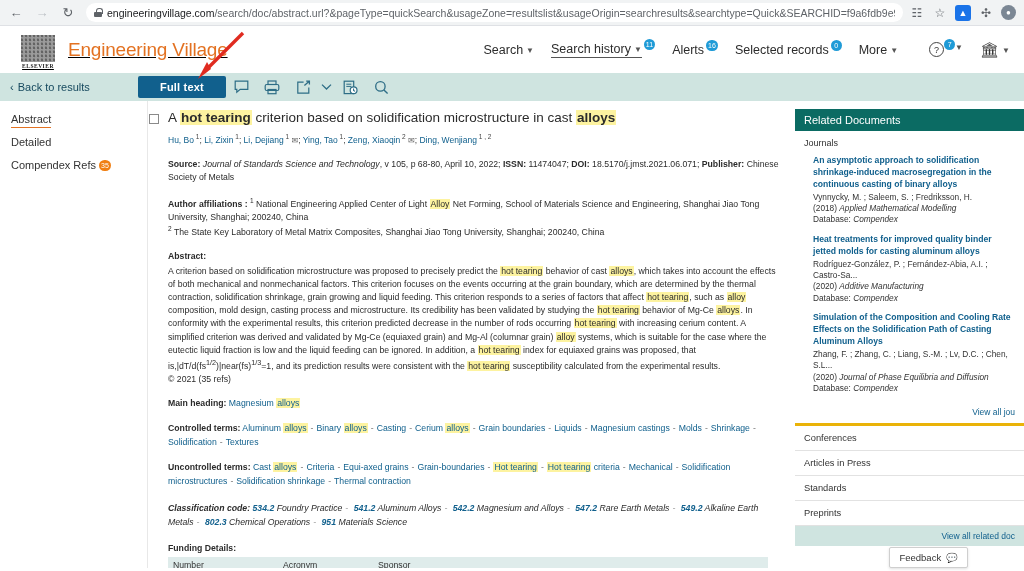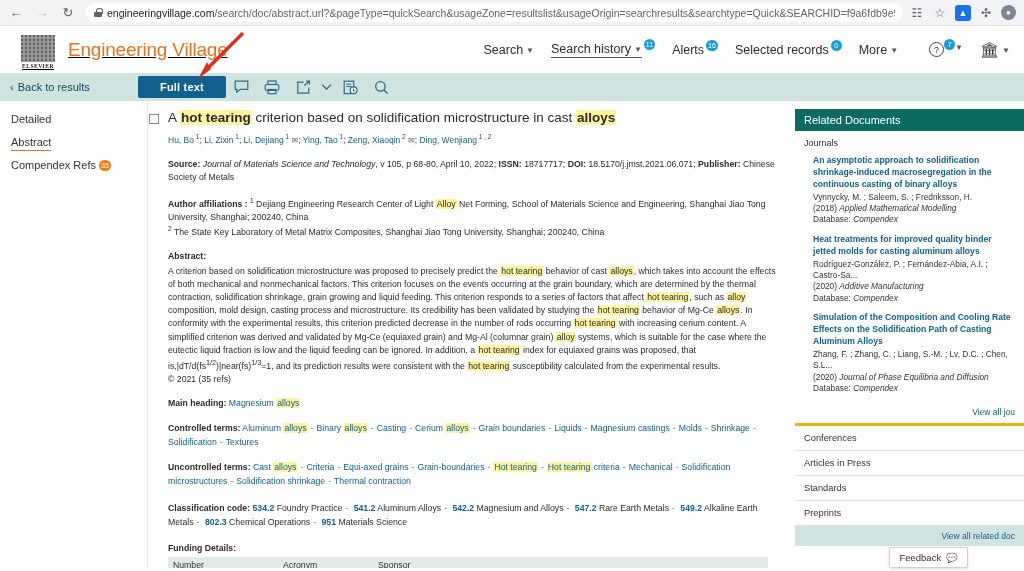--- a/index.html
+++ b/index.html
@@ -191,21 +191,21 @@
 
   .section { margin: 11px 0 0 19px; font-size: 8.7px; color: #2b2b2b; line-height: 1.52; }
   .section-label { font-weight: bold; margin-bottom: 1px; }
   .abstract-text { text-align: left; }
 
   .terms-row { margin: 11px 0 0 19px; font-size: 8.7px; line-height: 1.6; }
   .terms-row .lbl { font-weight: bold; color: #2b2b2b; }
   .term-link { color: #11608d; }
   .term-dash { color: #777; margin: 0 3px; }
 
-  .class-row { margin: 13px 0 0 19px; font-size: 8.7px; line-height: 1.6; color: #2b2b2b; }
+  .class-row { margin: 13px 0 0 19px; font-size: 8.7px; line-height: 1.6; color: #2b2b2b; font-style: italic; }
   .class-code { color: #11608d; font-weight: bold; }
 
   .funding-label { margin: 13px 0 4px 19px; font-size: 8.7px; font-weight: bold; color: #2b2b2b; }
   .funding-table { margin-left: 19px; width: 600px; font-size: 8.5px; border-collapse: collapse; }
   .funding-table th {
     text-align: left; font-weight: normal; color: #333;
     background: #dfeceb; padding: 3px 5px; font-size: 8.7px;
   }
   .fcol1 { width: 110px; }
   .fcol2 { width: 95px; }
@@ -375,55 +375,55 @@
     </div>
     <svg class="arrow-annot" viewBox="0 0 60 50">
       <path d="M53 2 L14 41" stroke="#e02b20" stroke-width="3.4" fill="none"></path>
       <path d="M8 48 L21 38 L17 31 Z" fill="#e02b20"></path>
     </svg>
   </div>
 
   <div class="page-body">
 
     <div class="left-rail">
+      <div class="rail-item active">
+        <span>Abstract</span>
+      </div>
       <div class="rail-item">
         <span>Detailed</span>
-      </div>
-      <div class="rail-item active">
-        <span>Abstract</span>
       </div>
       <div class="rail-item">
         <span>Compendex Refs</span><span class="badge badge-orange">35</span>
       </div>
     </div>
 
     <div class="doc-area">
 
       <div class="doc-title-row">
         <div class="doc-checkbox"></div>
         <div class="doc-title" id="doc-title"><span>A </span><mark>hot tearing</mark><span> criterion based on solidification microstructure in cast </span><mark>alloys</mark></div>
       </div>
 
       <div class="authors" id="author-list"><span>Hu, Bo</span><span class="sup"> 1</span><span class="sep">; </span><span>Li, Zixin</span><span class="sup"> 1</span><span class="sep">; </span><span>Li, Dejiang</span><span class="sup"> 1</span><span class="env-ico"> ✉</span><span class="sep">; </span><span>Ying, Tao</span><span class="sup"> 1</span><span class="sep">; </span><span>Zeng, Xiaoqin</span><span class="sup"> 2</span><span class="env-ico"> ✉</span><span class="sep">; </span><span>Ding, Wenjiang</span><span class="sup"> 1 , 2</span><span class="sep"></span></div>
 
       <div class="meta-block">
         <b>Source:</b>
-        <i><span>Journal of Materials Science and Technology</span></i><span>, v 105, p 68-80, April 10, 2022;</span>
+        <i><span>Journal of Standards Science and Technology</span></i><span>, v 105, p 68-80, April 10, 2022;</span>
         <b>ISSN:</b>
-        <span>18717717;</span>
+        <span>11474047;</span>
         <b>DOI:</b>
         <span>18.5170/j.jmst.2021.06.071;</span>
         <b>Publisher:</b>
         <span>Chinese Society of Metals</span>
       </div>
 
       <div class="meta-block">
         <b>Author affiliations :</b>
         <span class="sup-marker">1</span>
-        <span>Dejiang Engineering Research Center of Light </span><mark>Alloy</mark><span> Net Forming, School of Materials Science and Engineering, Shanghai Jiao Tong University, Shanghai; 200240, China</span><br>
+        <span>National Engineering Applied Center of Light </span><mark>Alloy</mark><span> Net Forming, School of Materials Science and Engineering, Shanghai Jiao Tong University, Shanghai; 200240, China</span><br>
         <span class="sup-marker">2</span>
         <span>The State Key Laboratory of Metal Matrix Composites, Shanghai Jiao Tong University, Shanghai; 200240, China</span>
       </div>
 
       <div class="section">
         <div class="section-label">Abstract:</div>
         <div class="abstract-text" id="abstract-text"><span>A criterion based on solidification microstructure was proposed to precisely predict the </span><mark>hot tearing</mark><span> behavior of cast </span><mark>alloys</mark><span>, which takes into account the effects of both mechanical and nonmechanical factors. This criterion focuses on the events occurring at the grain boundary, which are determined by the thermal contraction, solidification shrinkage, grain growing and liquid feeding. This criterion responds to a series of factors that affect </span><mark>hot tearing</mark><span>, such as </span><mark>alloy</mark><span> composition, mold design, casting process and microstructure. Its credibility has been validated by studying the </span><mark>hot tearing</mark><span> behavior of Mg-Ce </span><mark>alloys</mark><span>. In conformity with the experimental results, this criterion predicted decrease in the number of rods occurring </span><mark>hot tearing</mark><span> with increasing cerium content. A simplified criterion was derived and validated by Mg-Ce (equiaxed grain) and Mg-Al (columnar grain) </span><mark>alloy</mark><span> systems, which is suitable for the case where the eutectic liquid fraction is low and the liquid feeding can be ignored. In addition, a </span><mark>hot tearing</mark><span> index for equiaxed grains was proposed, that is,|dT/d(fs</span><sup>1/2</sup><span>)|near(fs)</span><sup>1/3</sup><span>=1, and its prediction results were consistent with the </span><mark>hot tearing</mark><span> susceptibility calculated from the experimental results.</span></div>
         <div>© 2021 (35 refs)</div>
       </div>
 

